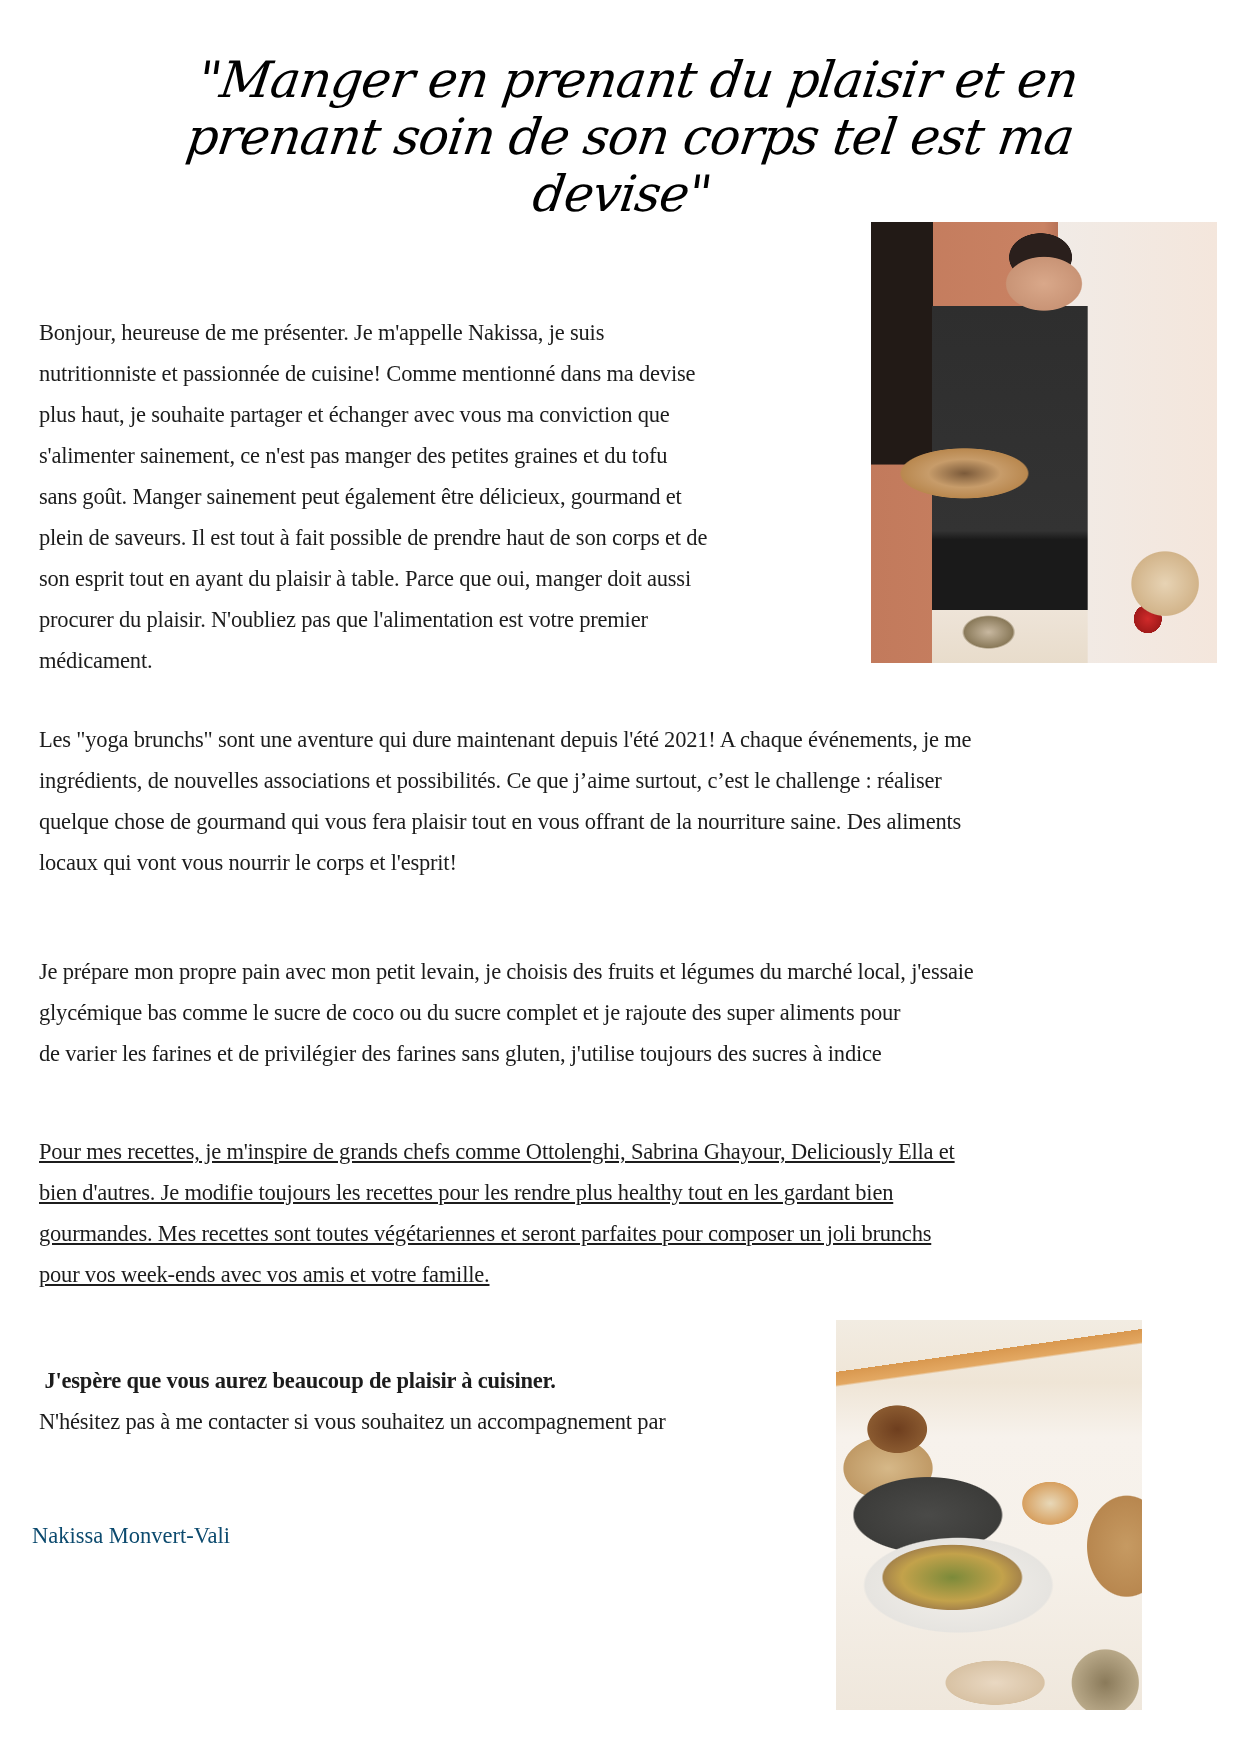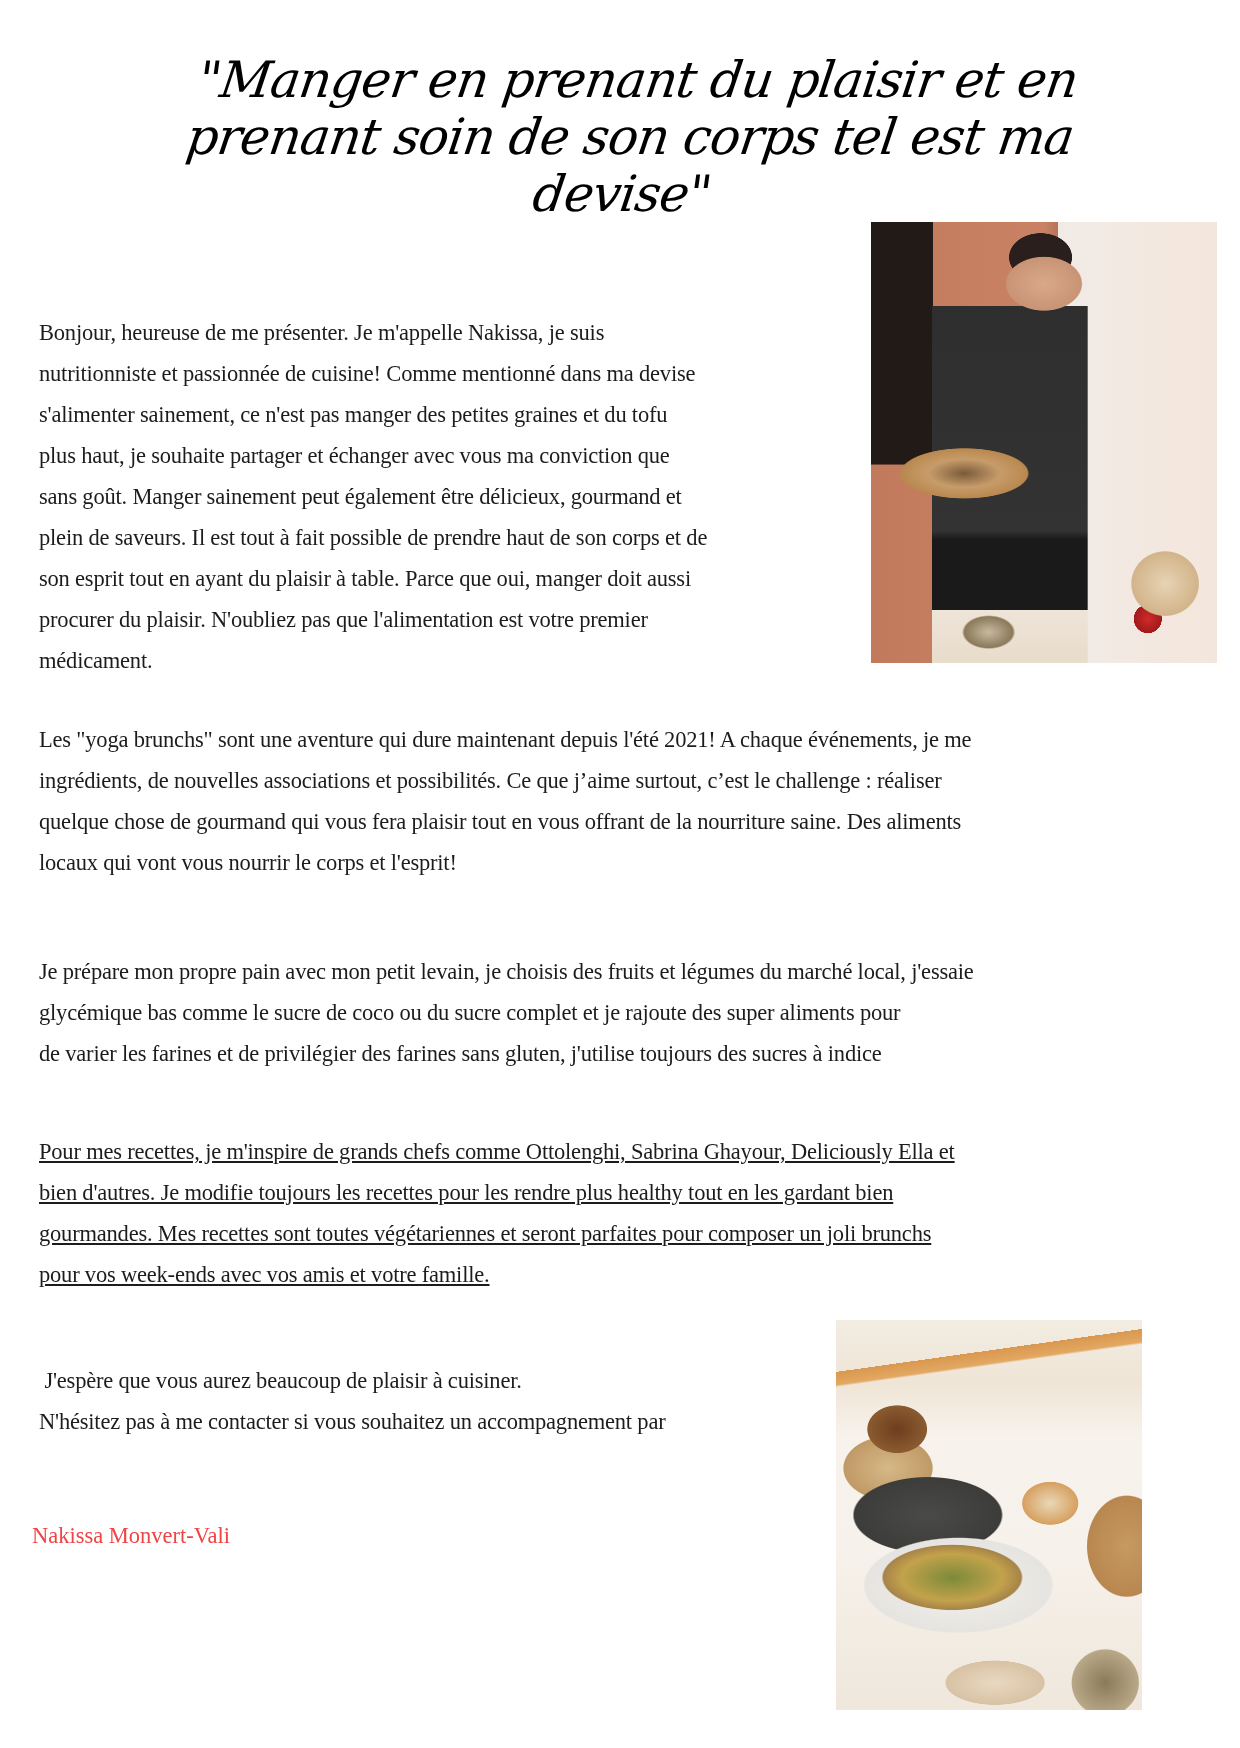--- a/index.html
+++ b/index.html
@@ -9,21 +9,21 @@
            font-family:"DejaVu Serif", serif; font-style:italic; font-size:50px;
            line-height:57px; letter-spacing:-1px; color:#000; transform:skewX(-8deg); font-weight:400; }
   .title span { display:block; }
   .para { position:absolute; left:32px; font-size:22.5px; line-height:41px; margin:7px;
           letter-spacing:-0.2px; color:#1c1c1c; }
   .p1 { top:305px; width:820px; }
   .p2 { top:712px; width:1130px; }
   .p3 { top:944px; width:1130px; }
   .p4 { top:1124px; width:1130px;text-decoration:underline; }
   .p5 { top:1353px; width:780px; }
-  .sig { position:absolute; left:32px; top:1515px; font-size:22.5px; line-height:41px; color:#ef4444; }
+  .sig { position:absolute; left:32px; top:1515px; font-size:22.5px; line-height:41px; color:#0c4a6e; }
   .line { display:block; white-space:nowrap; }
   .photo { position:absolute; overflow:hidden; }
   .photo1 { left:871px; top:222px; width:346px; height:441px;
     background:
       radial-gradient(ellipse 18% 10% at 50% 14%, #d9a88a 0%, #c99476 60%, transparent 62%),
       radial-gradient(ellipse 10% 6% at 49% 8%, #2a1f1c 0%, #2a1f1c 90%, transparent 92%),
       radial-gradient(ellipse 26% 8% at 27% 57%, #7b5a3a 0%, #c79c6a 40%, #b9884f 70%, transparent 72%),
       radial-gradient(ellipse 16% 12% at 85% 82%, #e7d3b4 0%, #d2b48a 60%, transparent 62%),
       radial-gradient(ellipse 14% 7% at 34% 93%, #c8b8a0 0%, #8a7a5a 50%, transparent 55%),
       radial-gradient(ellipse 5% 4% at 80% 90%, #d02a2a 0%, #a11a1a 80%, transparent 82%),
@@ -53,22 +53,22 @@
   <span>"Manger en prenant du plaisir et en</span>
   <span>prenant soin de son corps tel est ma</span>
   <span>devise"</span>
 </div>
 
 <div class="photo photo1" title="Nakissa holding a wooden salad bowl next to a bread basket"></div>
 
 <p class="para p1">
   <span class="line">Bonjour, heureuse de me présenter. Je m'appelle Nakissa, je suis</span>
   <span class="line">nutritionniste et passionnée de cuisine! Comme mentionné dans ma devise</span>
+  <span class="line">plus haut, je souhaite partager et échanger avec vous ma conviction que</span>
   <span class="line">s'alimenter sainement, ce n'est pas manger des petites graines et du tofu</span>
-  <span class="line">plus haut, je souhaite partager et échanger avec vous ma conviction que</span>
   <span class="line">sans goût. Manger sainement peut également être délicieux, gourmand et</span>
   <span class="line">plein de saveurs. Il est tout à fait possible de prendre haut de son corps et de</span>
   <span class="line">son esprit tout en ayant du plaisir à table. Parce que oui, manger doit aussi</span>
   <span class="line">procurer du plaisir. N'oubliez pas que l'alimentation est votre premier</span>
   <span class="line">médicament.</span>
 </p>
 
 <p class="para p2">
   <span class="line">Les "yoga brunchs" sont une aventure qui dure maintenant depuis l'été 2021! A chaque événements, je me</span>
   <span class="line">ingrédients, de nouvelles associations et possibilités. Ce que j’aime surtout, c’est le challenge : réaliser</span>
@@ -83,19 +83,19 @@
 </p>
 
 <p class="para p4">
   <span class="line">Pour mes recettes, je m'inspire de grands chefs comme Ottolenghi, Sabrina Ghayour, Deliciously Ella et</span>
   <span class="line">bien d'autres. Je modifie toujours les recettes pour les rendre plus healthy tout en les gardant bien</span>
   <span class="line">gourmandes. Mes recettes sont toutes végétariennes et seront parfaites pour composer un joli brunchs</span>
   <span class="line">pour vos week-ends avec vos amis et votre famille.</span>
 </p>
 
 <p class="para p5">
-  <span class="line" style="white-space:pre;"> J'espère que vous aurez beaucoup de plaisir à cuisiner.</span>
+  <span class="line" style="white-space:pre;font-weight:bold;"> J'espère que vous aurez beaucoup de plaisir à cuisiner.</span>
   <span class="line">N'hésitez pas à me contacter si vous souhaitez un accompagnement par</span>
 </p>
 
 <div class="sig">Nakissa Monvert-Vali</div>
 
 <div class="photo photo2" title="Brunch buffet with quiche, cheeses, bread basket and salads"></div>
 
 </body></html>

